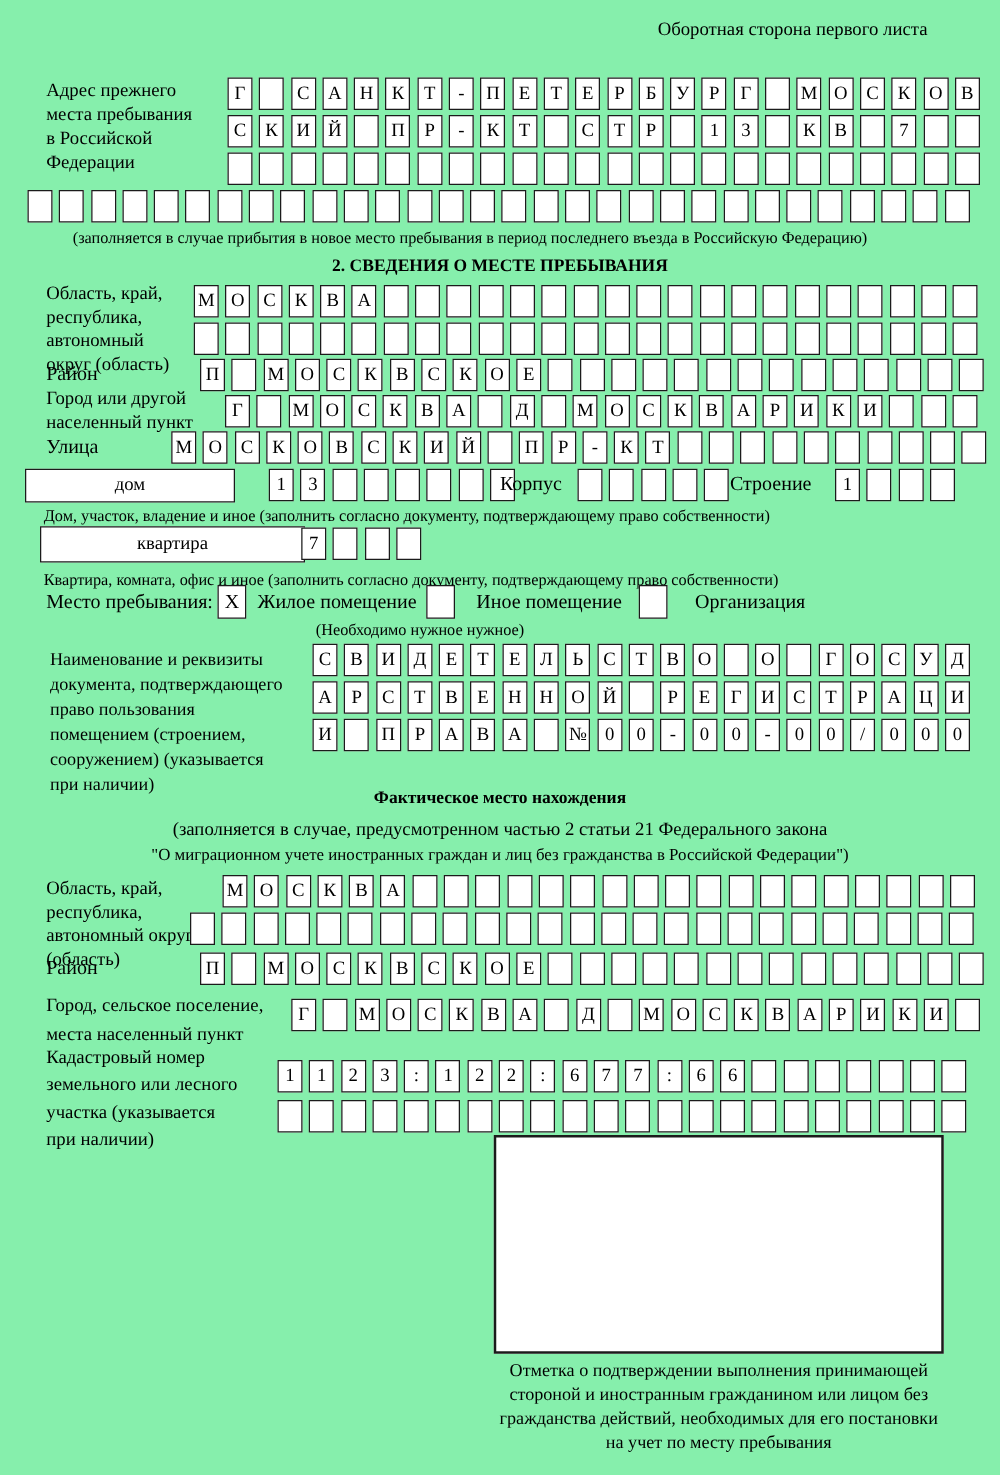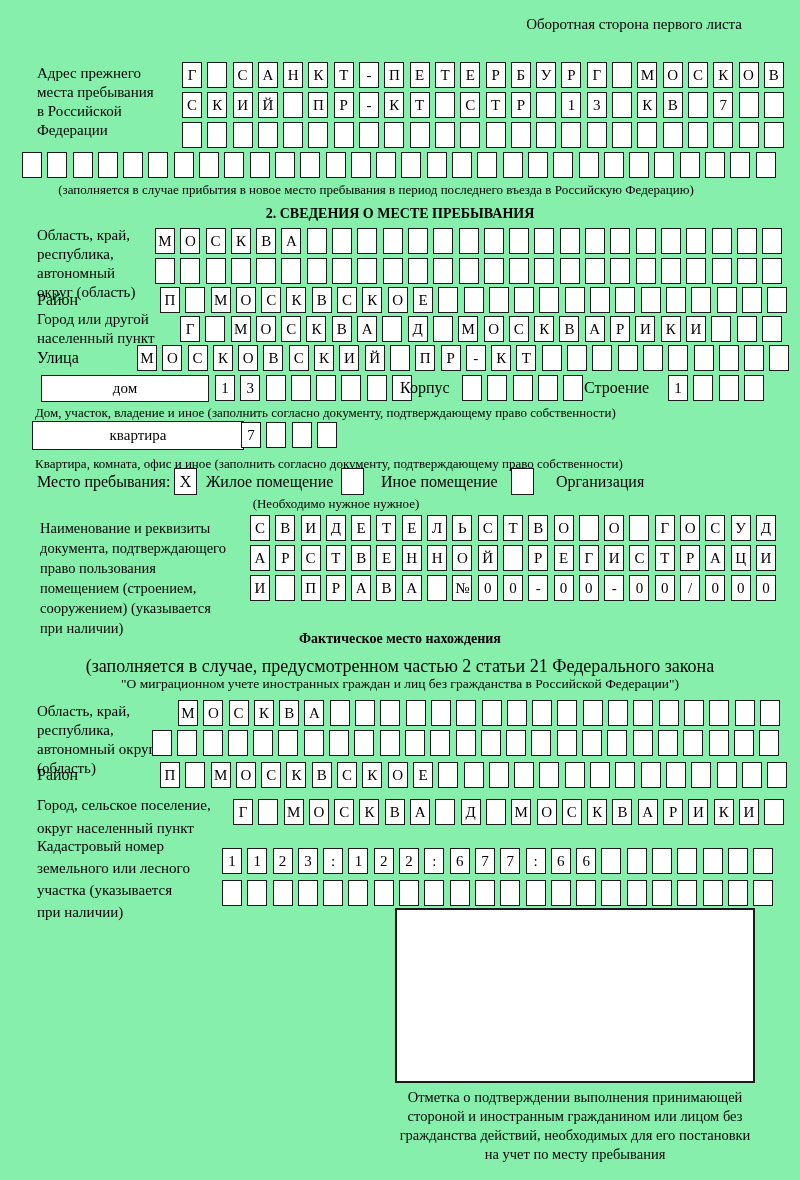--- a/index.html
+++ b/index.html
@@ -293,21 +293,21 @@
       <div class="cell"></div>
       <div class="cell"></div>
       <div class="cell"></div>
       <div class="cell"></div>
       <div class="cell"></div>
       <div class="cell"></div>
       <div class="cell"></div>
       <div class="cell"></div>
     </div>
 
-  <div class="wbox" style="left:41px;top:375px;width:168px;height:27px">дом</div>
+  <div class="wbox" style="left:20px;top:375px;width:168px;height:27px">дом</div>
   <div class="cellrow" style="left:215px;top:375px">
       <div class="cell">1</div>
       <div class="cell">3</div>
       <div class="cell"></div>
       <div class="cell"></div>
       <div class="cell"></div>
       <div class="cell"></div>
       <div class="cell"></div>
       <div class="cell"></div>
     </div>
@@ -418,21 +418,21 @@
       <div class="cell">-</div>
       <div class="cell">0</div>
       <div class="cell">0</div>
       <div class="cell">/</div>
       <div class="cell">0</div>
       <div class="cell">0</div>
       <div class="cell">0</div>
     </div>
 
   <div class="sec-title" style="top:631px">Фактическое место нахождения</div>
-  <div class="caption" style="left:0;top:656px;width:800px;font-size:18px">(заполняется в случае, предусмотренном частью 2 статьи 21 Федерального закона</div>
+  <div class="caption" style="left:0;top:656px;width:800px;font-size:15px">(заполняется в случае, предусмотренном частью 2 статьи 21 Федерального закона</div>
   <div class="caption" style="left:0;top:676px;width:800px;font-size:13.5px">"О миграционном учете иностранных граждан и лиц без гражданства в Российской Федерации")</div>
 
   <div class="lbl" style="left:37px;top:702px">
     <div>Область, край,</div>
     <div>республика,</div>
     <div>автономный округ</div>
     <div>(область)</div>
   </div>
   <div class="cellrow" style="left:178px;top:700px">
       <div class="cell">М</div>
@@ -512,21 +512,21 @@
       <div class="cell"></div>
       <div class="cell"></div>
       <div class="cell"></div>
       <div class="cell"></div>
       <div class="cell"></div>
       <div class="cell"></div>
     </div>
 
   <div class="lbl" style="left:37px;top:794px;line-height:23px">
     <div>Город, сельское поселение,</div>
-    <div>округ населенный пункт</div>
+    <div>места населенный пункт</div>
   </div>
   <div class="cellrow" style="left:233px;top:799px">
       <div class="cell">Г</div>
       <div class="cell"></div>
       <div class="cell">М</div>
       <div class="cell">О</div>
       <div class="cell">С</div>
       <div class="cell">К</div>
       <div class="cell">В</div>
       <div class="cell">А</div>

